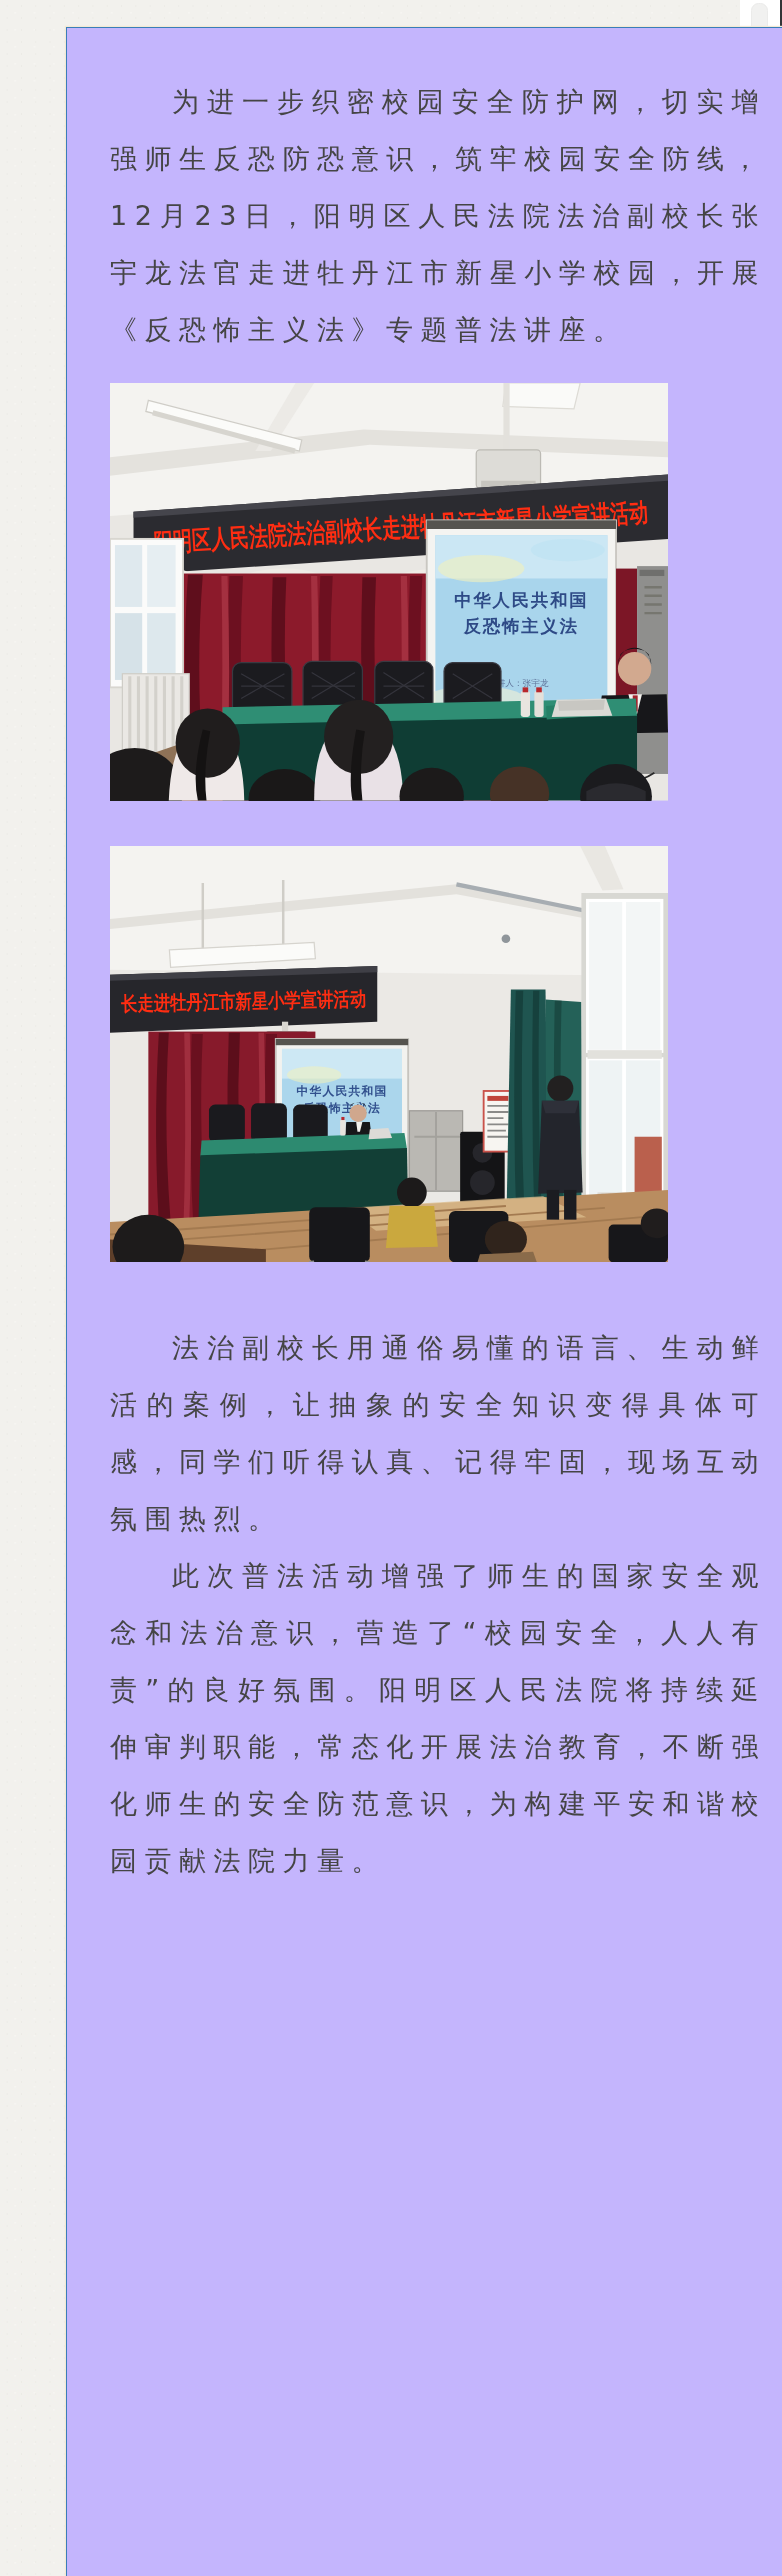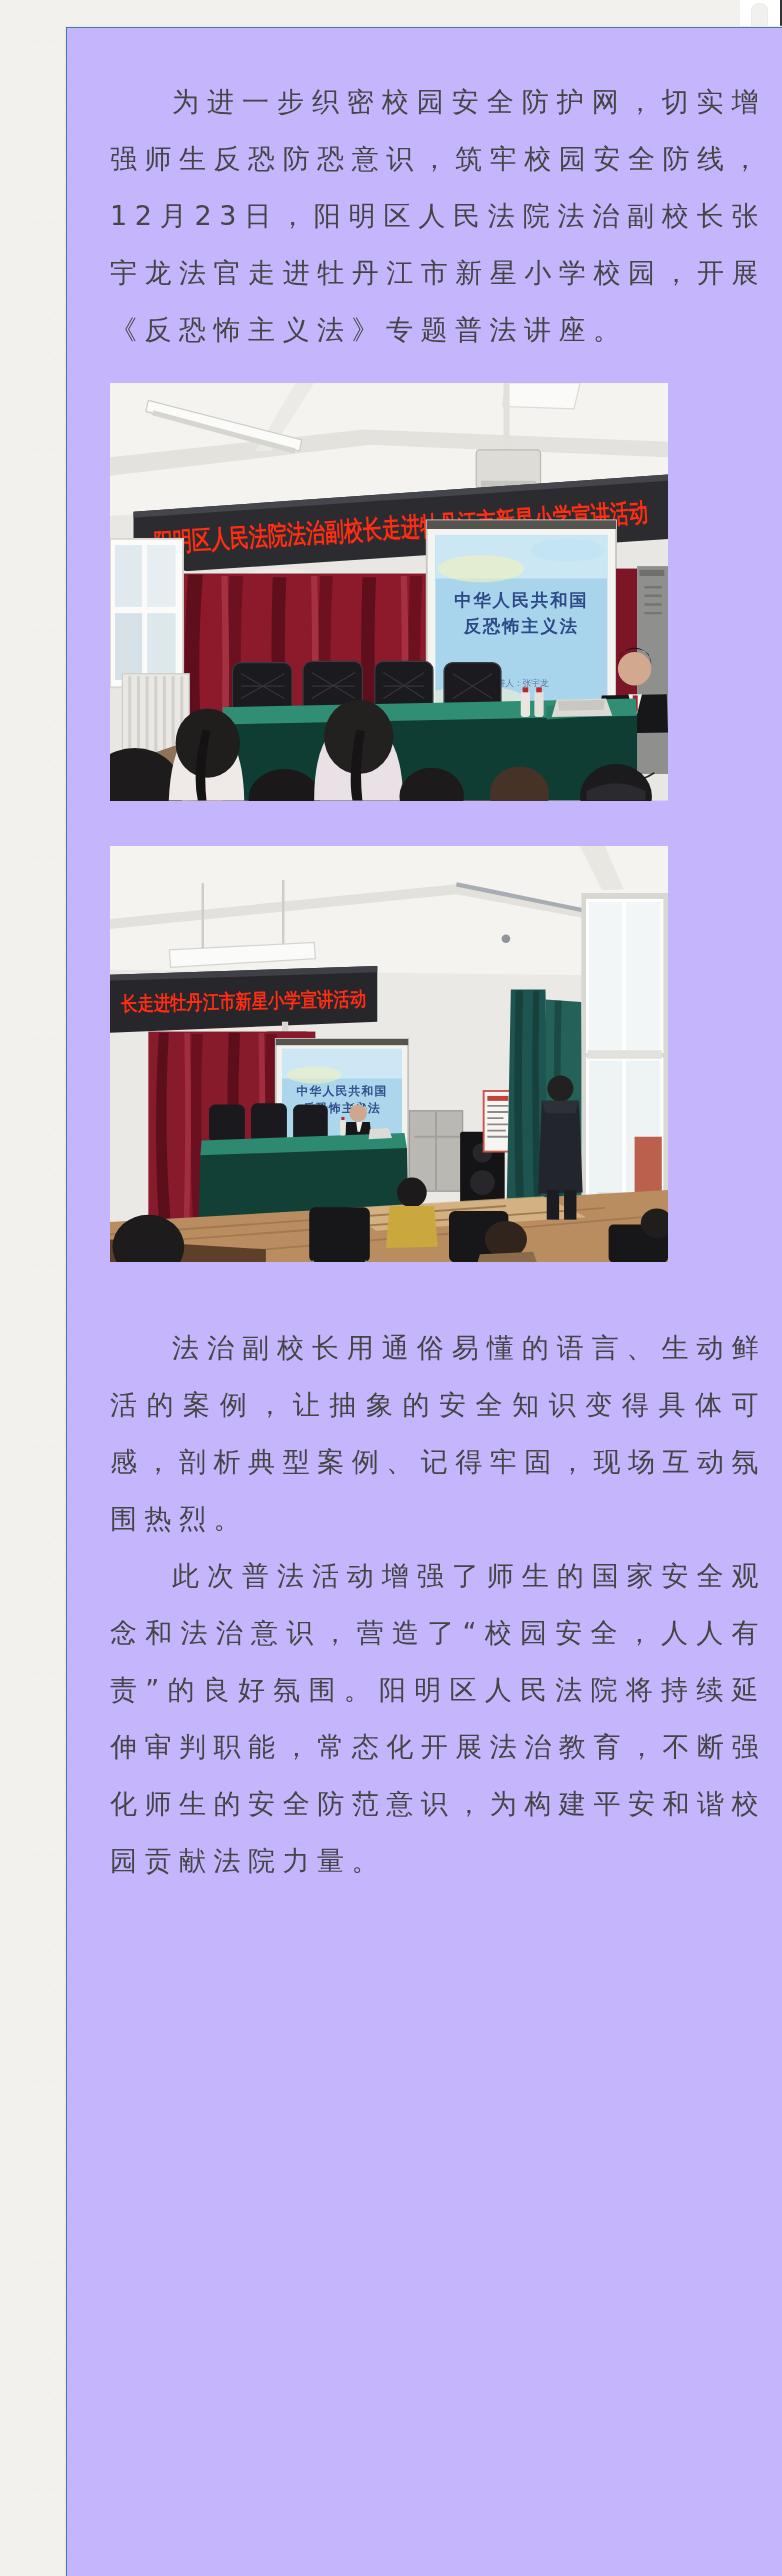--- a/index.html
+++ b/index.html
@@ -345,18 +345,18 @@
         <circle cx="488" cy="560" r="24" fill="#1c1a1a"></circle>
         <polygon points="452,582 524,582 530,648 446,650" fill="#caa83e"></polygon>
         <ellipse cx="640" cy="636" rx="34" ry="30" fill="#30241c"></ellipse>
         <polygon points="598,660 684,656 690,673 594,673" fill="#8a6b4a"></polygon>
         <rect x="806" y="612" width="96" height="61" rx="8" fill="#17171a"></rect>
         <ellipse cx="884" cy="610" rx="26" ry="24" fill="#201d1d"></ellipse>
       </g>
     </svg>
   </figure>
 
-  <p class="para">法治副校长用通俗易懂的语言、生动鲜活的案例，让抽象的安全知识变得具体可感，剖析典型案例、记得牢固，现场互动氛围热烈。</p>
+  <p class="para">法治副校长用通俗易懂的语言、生动鲜活的案例，让抽象的安全知识变得具体可感，同学们听得认真、记得牢固，现场互动氛围热烈。</p>
 
   <p class="para">此次普法活动增强了师生的国家安全观念和法治意识，营造了“校园安全，人人有责”的良好氛围。阳明区人民法院将持续延伸审判职能，常态化开展法治教育，不断强化师生的安全防范意识，为构建平安和谐校园贡献法院力量。</p>
 
 </article>
 
 
 </body></html>

